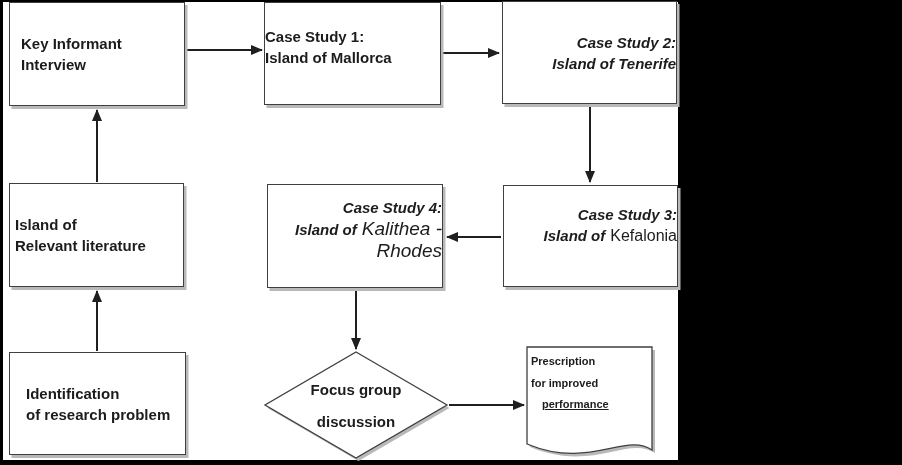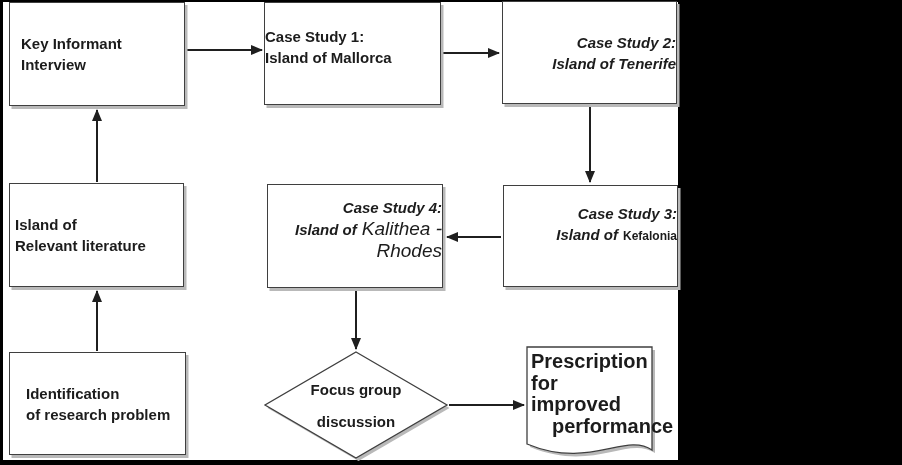--- a/index.html
+++ b/index.html
@@ -24,32 +24,32 @@
     border:1.5px solid var(--border);
     box-shadow:2.5px 3px 0 var(--shadow);
     display:flex;flex-direction:column;justify-content:center;
     font-weight:bold;font-size:15px;line-height:21px;
     box-sizing:border-box;
   }
   .box.left{align-items:flex-start;text-align:left;}
   .box.center{align-items:flex-end;text-align:center;}
   .box.italic{font-style:italic;}
   .big-emph{font-size:19px;font-weight:400;}
-  .big-upright{font-size:12px;font-weight:700;font-style:normal;}
+  .big-upright{font-size:16px;font-weight:400;font-style:normal;}
   .prefix{margin-right:5px;}
   .diamond-text{
     position:absolute;left:265px;top:352px;width:182px;height:106px;
     display:flex;flex-direction:column;justify-content:center;align-items:center;
     text-align:center;font-weight:bold;font-size:15px;line-height:21px;gap:11px;
   }
   .doc-text{
     position:absolute;left:531px;top:351px;width:118px;
-    font-weight:bold;font-size:20px;line-height:21.5px;text-align:left;
+    font-weight:bold;font-size:11px;line-height:21.5px;text-align:left;
   }
-  .doc-text .indent{margin-left:21px;}
+  .doc-text .indent{margin-left:11px;text-decoration:underline;}
 </style>
 </head>
 <body>
 
 <div id="stage">
 
   <div class="canvas"></div>
 
   <svg class="overlay" width="902" height="465" viewBox="0 0 902 465">
     <defs>

